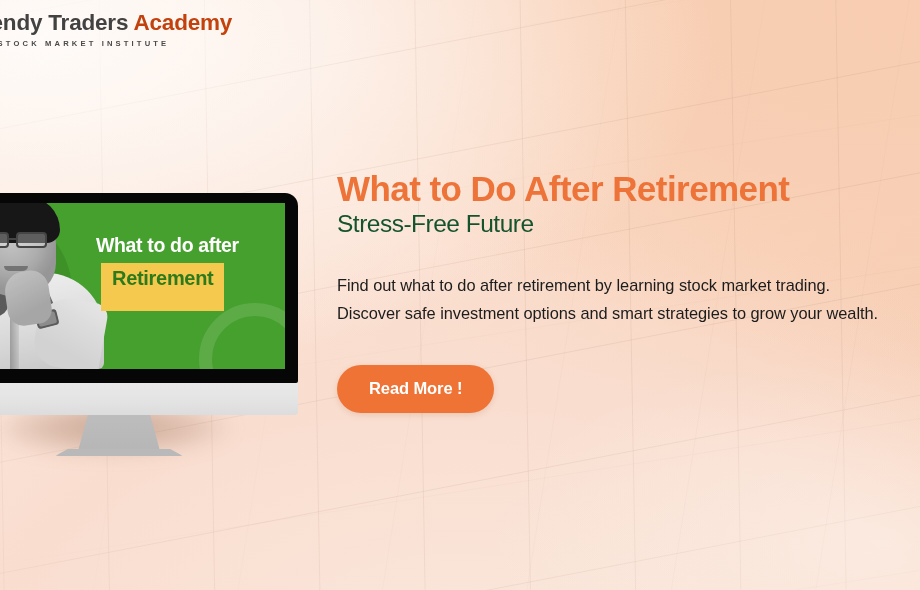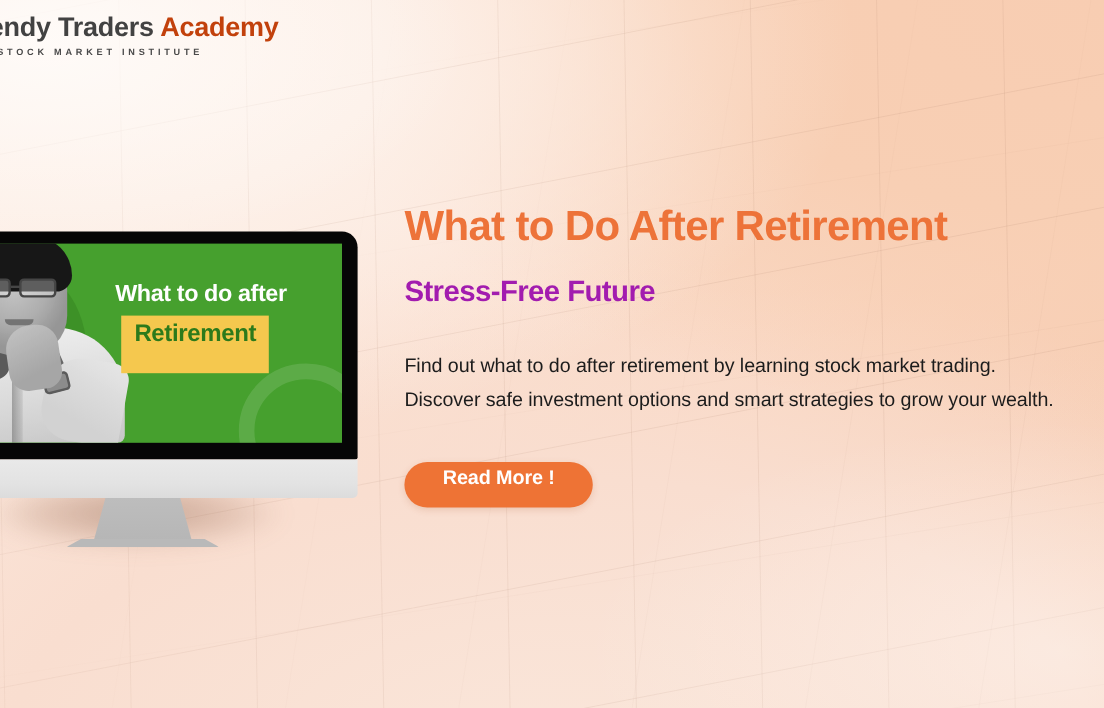--- a/index.html
+++ b/index.html
@@ -234,34 +234,33 @@
   #copy {
     position:absolute; left:337px; top:168px;
     width:520px; z-index:6;
   }
   #headline {
     font-size:35px; font-weight:bold; color:#ed7339;
     letter-spacing:-.55px; line-height:1.18;
     white-space:nowrap;
   }
   #subhead {
-    margin-top:20px;
-    font-size:24.5px; font-weight:bold; color:#a21caf;
+    font-size:24.5px; font-weight:normal; color:#14532d;
     letter-spacing:-.5px; line-height:1.2;
   }
   #bodytext {
     margin-top:32px;
     width:548px;
     font-size:16.4px; color:#1c1c1c; line-height:1.72;
     letter-spacing:-.05px;
   }
   #cta {
     display:inline-block;
     margin-top:38px;
-    padding:4px 32px 15px;
+    padding:14px 32px 15px;
     background:#ee7335;
     color:#ffffff;
     font-size:16.5px; font-weight:bold;
     letter-spacing:-.1px;
     border:none; border-radius:999px;
     cursor:pointer;
     box-shadow:0 2px 6px rgba(170,85,40,.18);
   }
 </style>
 </head>

